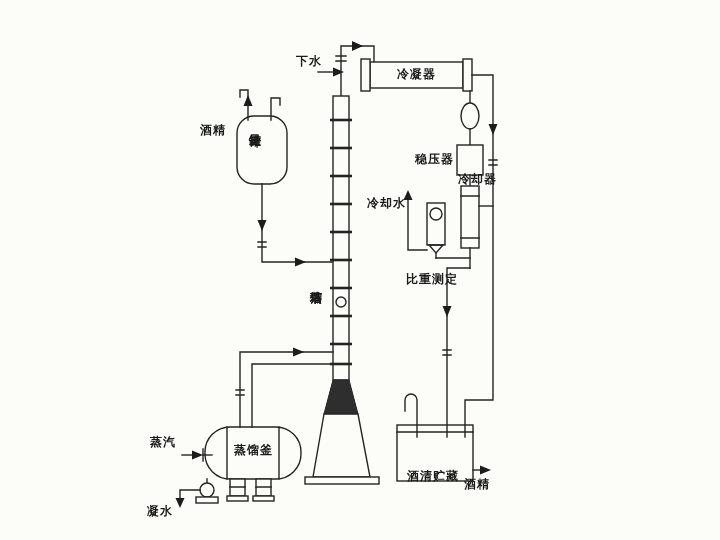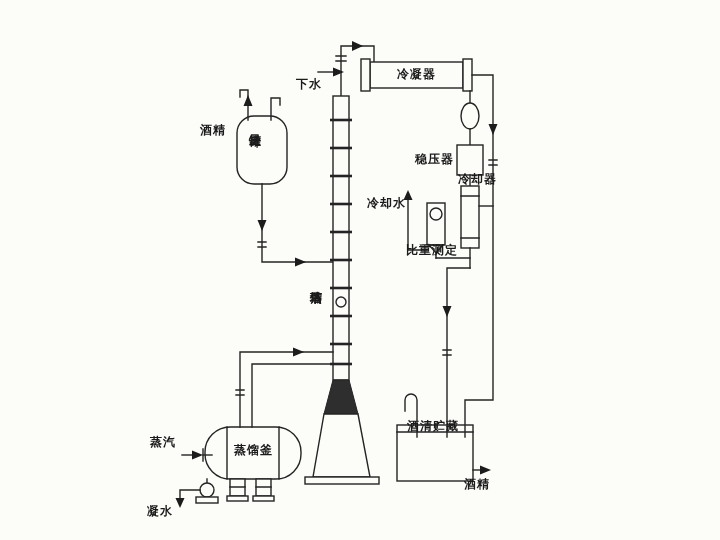--- a/index.html
+++ b/index.html
@@ -173,28 +173,28 @@
     <g>
       <rect class="vs" x="230" y="479" width="15" height="17"></rect>
       <rect class="vs" x="256" y="479" width="15" height="17"></rect>
       <path class="ln" d="M230,487 H245 M256,487 H271"></path>
       <rect class="vs" x="227" y="496" width="21" height="5"></rect>
       <rect class="vs" x="253" y="496" width="21" height="5"></rect>
     </g>
 
   </svg>
 
-  <div class="lbl" style="left:296px;top:78px">下水</div>
+  <div class="lbl" style="left:296px;top:55px">下水</div>
   <div class="lbl" style="left:397px;top:68px">冷凝器</div>
   <div class="lbl" style="left:200px;top:124px">酒精</div>
   <div class="lbl v" style="left:249px;top:125px">计量罐</div>
   <div class="lbl" style="left:415px;top:153px">稳压器</div>
   <div class="lbl" style="left:367px;top:197px">冷却水</div>
   <div class="lbl" style="left:458px;top:173px">冷却器</div>
-  <div class="lbl" style="left:406px;top:244px">比重测定</div>
+  <div class="lbl" style="left:406px;top:273px">比重测定</div>
   <div class="lbl v" style="left:310px;top:281px">蒸馏塔</div>
   <div class="lbl" style="left:234px;top:444px">蒸馏釜</div>
   <div class="lbl" style="left:150px;top:436px">蒸汽</div>
-  <div class="lbl" style="left:407px;top:420px">酒清贮藏</div>
+  <div class="lbl" style="left:407px;top:470px">酒清贮藏</div>
   <div class="lbl" style="left:464px;top:478px">酒精</div>
   <div class="lbl" style="left:147px;top:505px">凝水</div>
 
 </div>
 
 </body></html>

